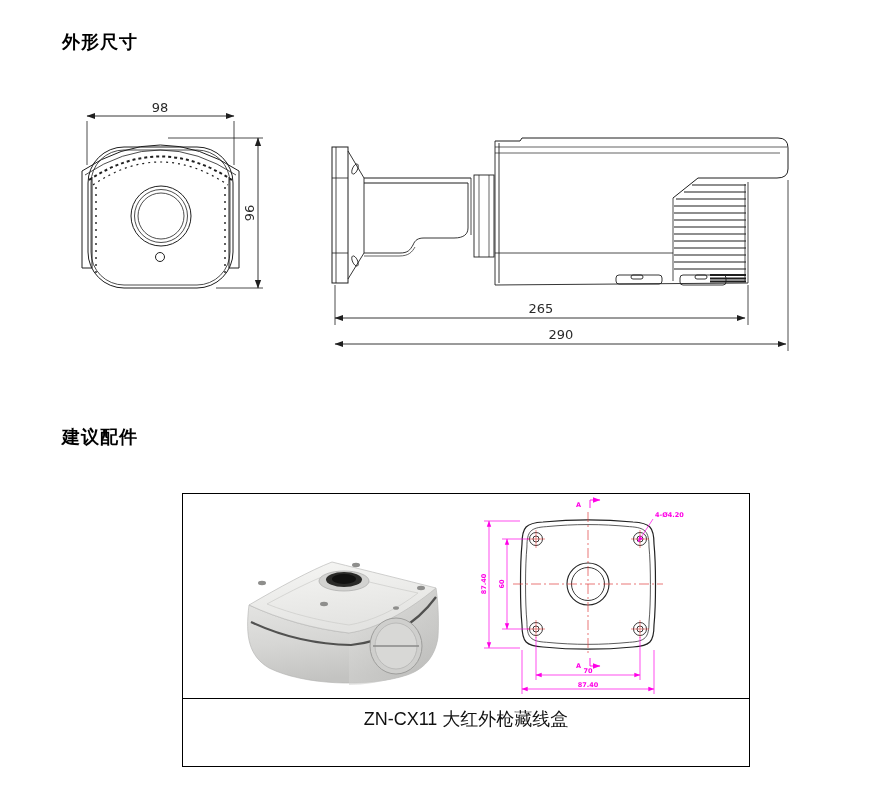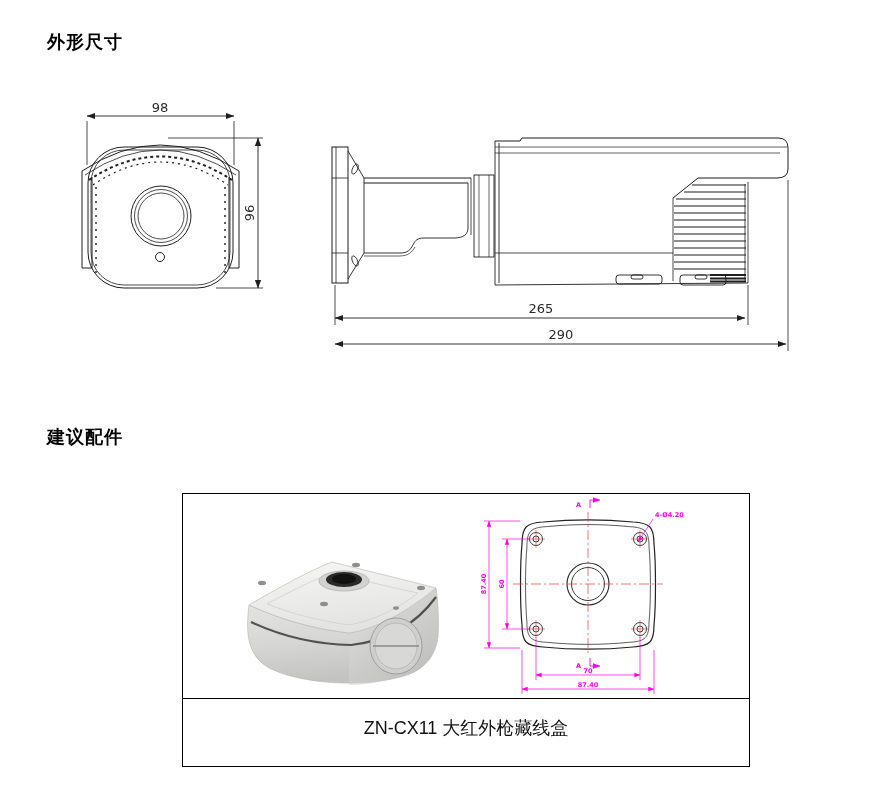--- a/index.html
+++ b/index.html
@@ -1,28 +1,28 @@
 <!DOCTYPE html>
 <html><head>
 <meta charset="utf-8">
 <style>
   html,body{margin:0;padding:0;background:#ffffff;}
   .page{position:relative;width:888px;height:796px;background:#fff;overflow:hidden;
         font-family:"Liberation Sans",sans-serif;color:#000;}
-  .sec-heading{position:absolute;left:47px;margin:0;font-size:18px;font-weight:bold;
+  .sec-heading{position:absolute;left:62px;margin:0;font-size:18px;font-weight:bold;
         letter-spacing:1px;color:#000;}
   #heading-dimensions{top:30px;}
   #heading-accessories{top:425px;}
   .fig-svg{position:absolute;}
   #dims-figure{left:58px;top:85px;}
   .acc-box{position:absolute;left:182px;top:493px;width:566px;height:272px;
         border:1px solid #000;background:#fff;}
   .acc-fig-area{position:relative;width:100%;height:204px;border-bottom:1px solid #000;}
   .acc-caption-area{position:relative;width:100%;height:67px;text-align:center;}
-  .acc-caption{display:inline-block;margin-top:17px;font-size:18px;color:#111;}
+  .acc-caption{display:inline-block;margin-top:8px;font-size:18px;color:#111;}
   #jbox-photo{position:absolute;left:10px;top:48px;}
   #jbox-drawing{position:absolute;left:286px;top:2px;}
   svg text{font-family:"DejaVu Sans",sans-serif;}
   .dimtxt{fill:#2a2a2a;font-size:13px;}
   .mdim{fill:#ff00e6;font-size:6.5px;font-weight:bold;}
 </style>
 </head>
 <body>
 
 <div class="page">

